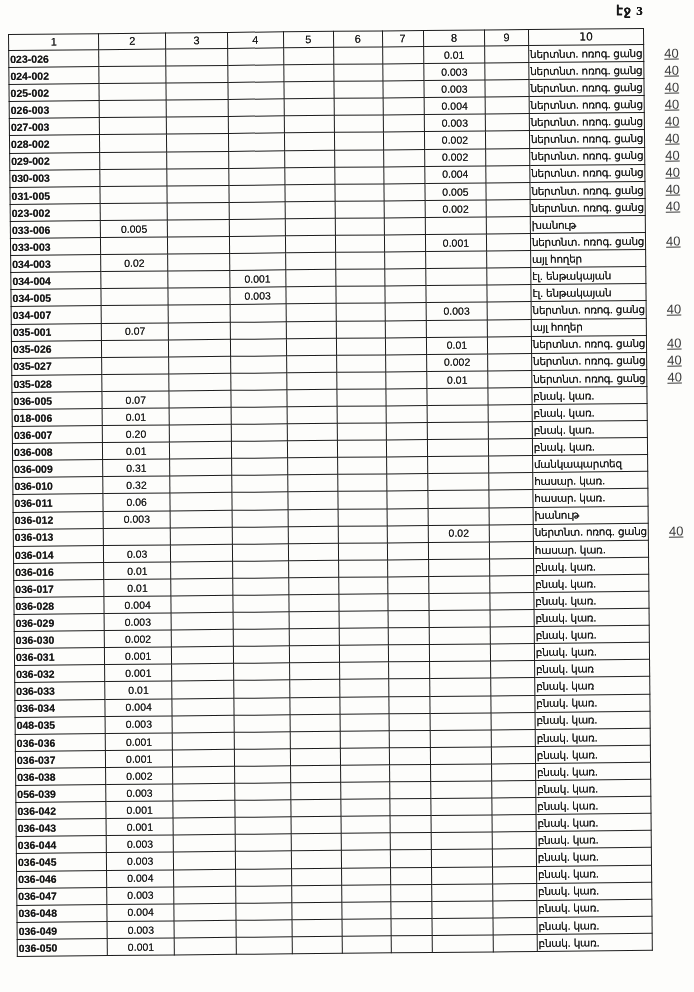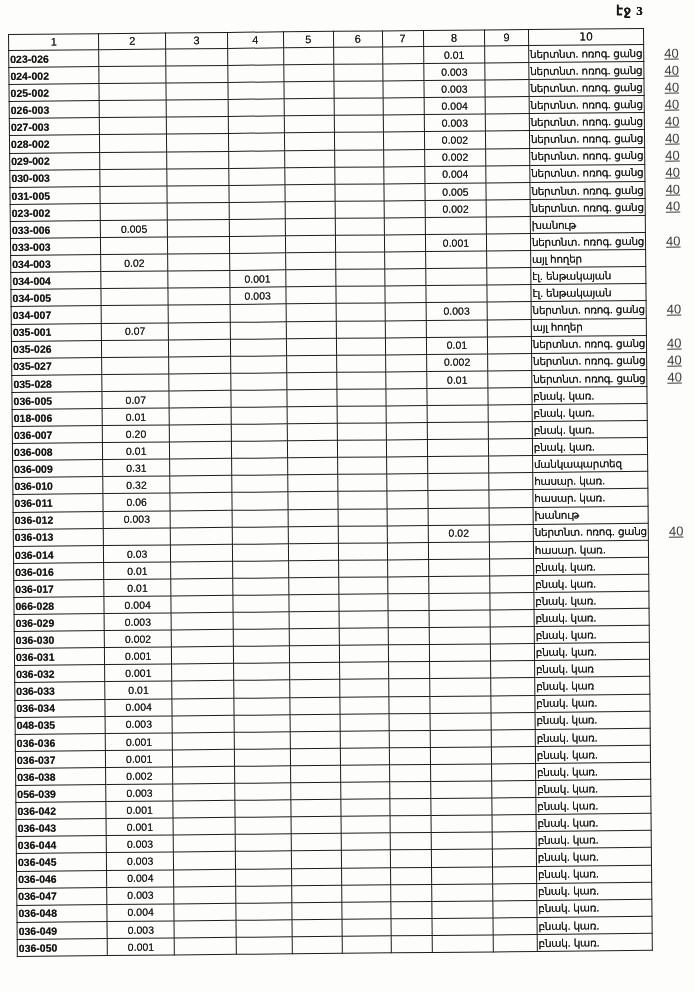--- a/index.html
+++ b/index.html
@@ -481,21 +481,21 @@
         <td class="col4"></td>
         <td class="col5"></td>
         <td class="col6"></td>
         <td class="col7"></td>
         <td class="col8"></td>
         <td class="col9"></td>
         <td class="col10">բնակ. կառ.</td>
         <td class="margin-cell"></td>
       </tr>
       <tr>
-        <td class="col1">066-028</td>
+        <td class="col1">036-028</td>
         <td class="col2">0.004</td>
         <td class="col3"></td>
         <td class="col4"></td>
         <td class="col5"></td>
         <td class="col6"></td>
         <td class="col7"></td>
         <td class="col8"></td>
         <td class="col9"></td>
         <td class="col10">բնակ. կառ.</td>
         <td class="margin-cell"></td>

